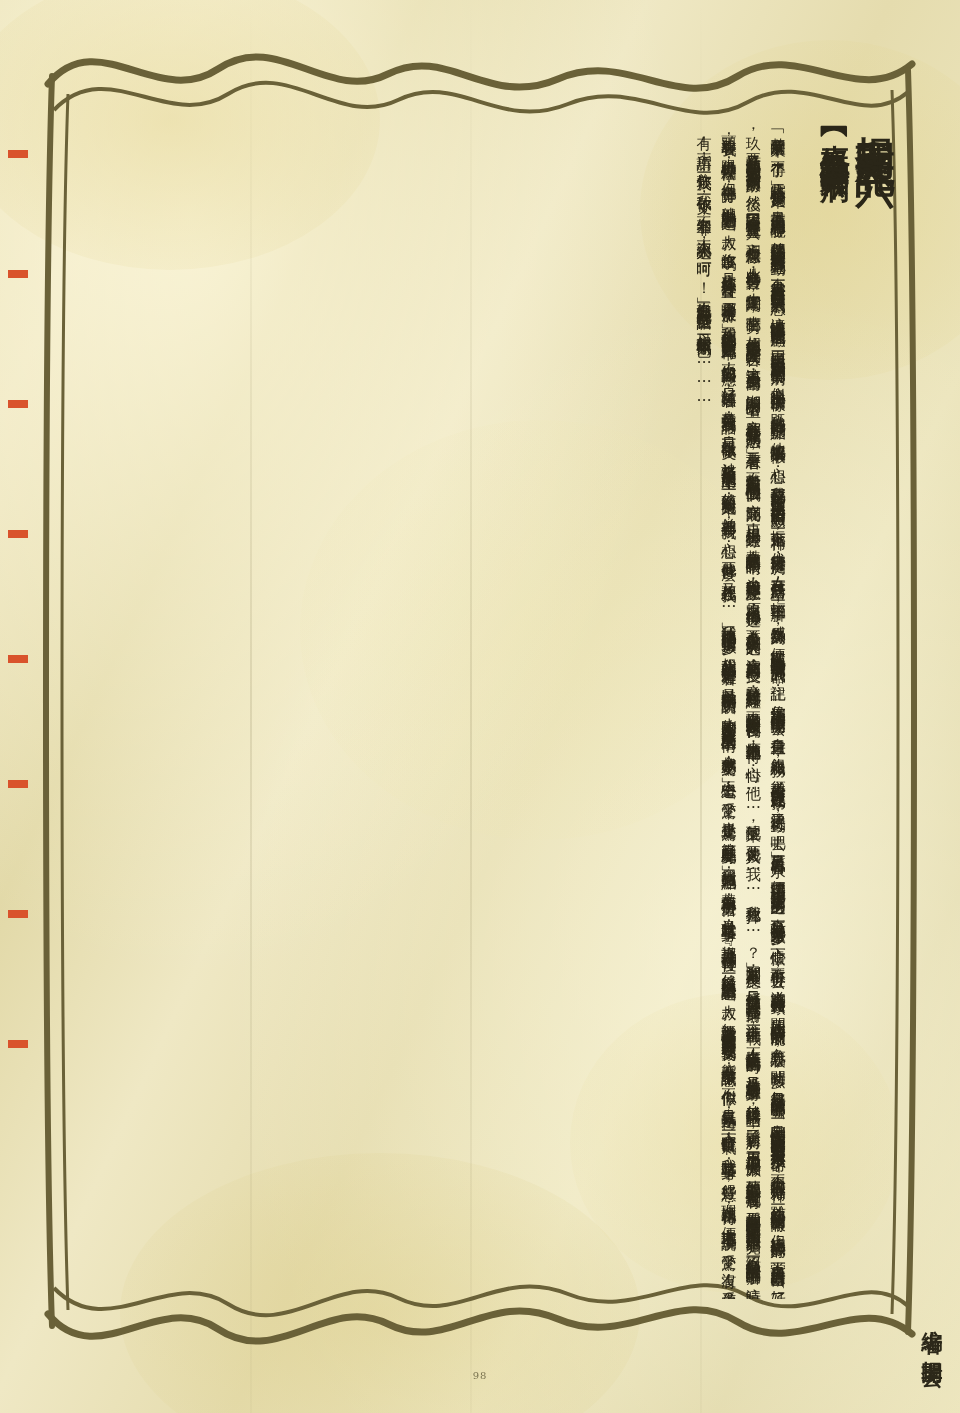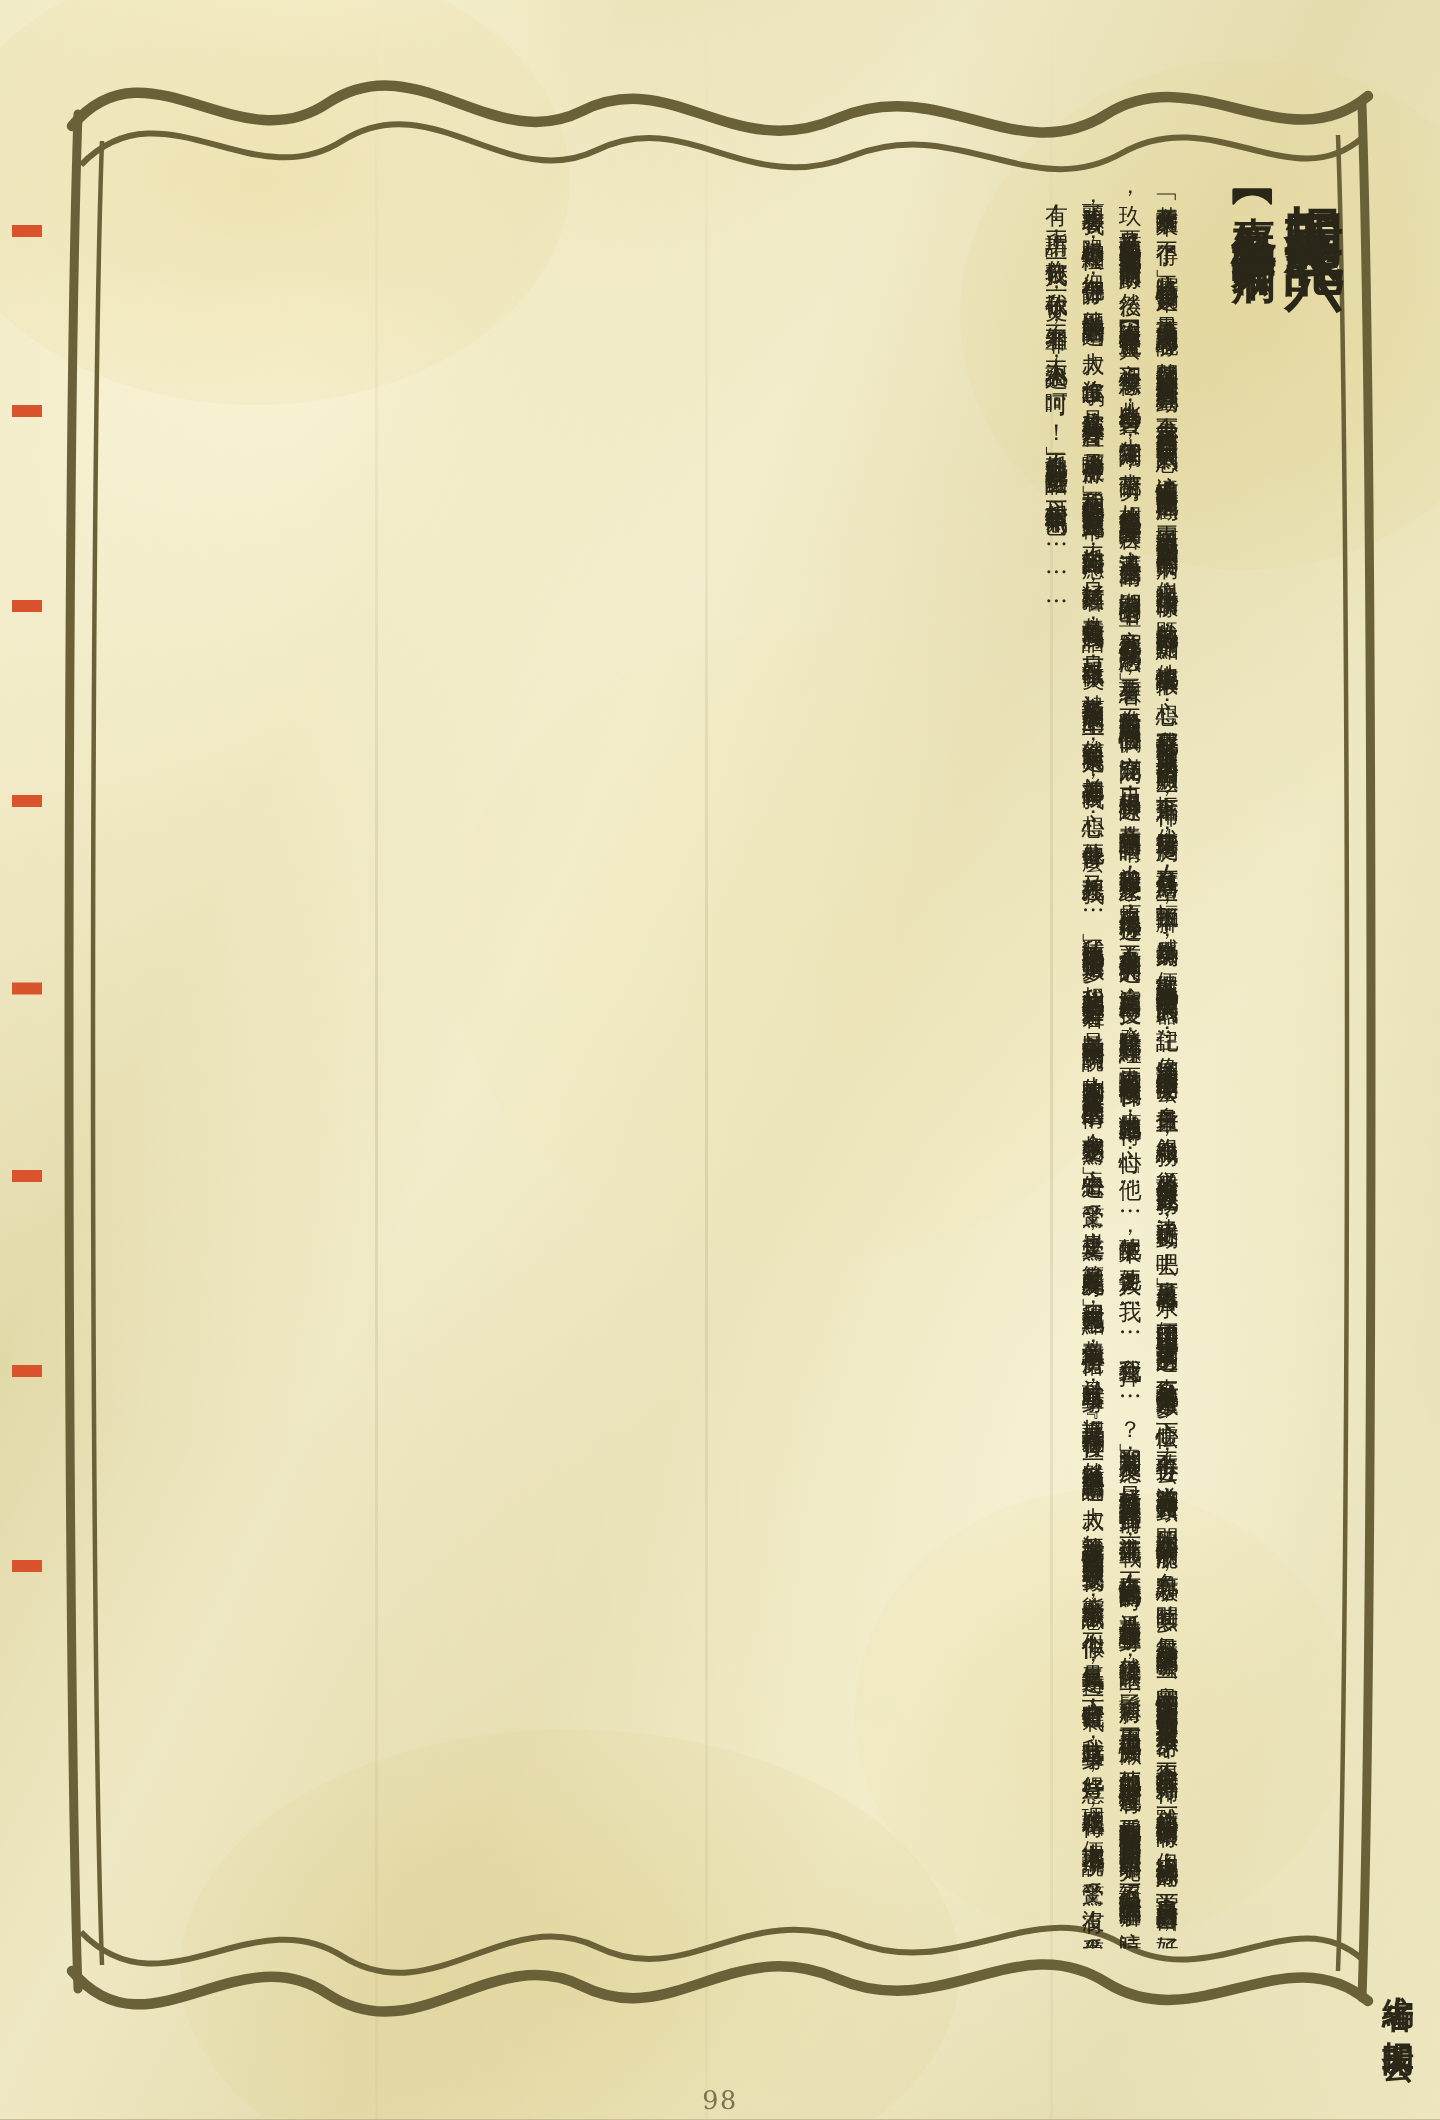--- a/index.html
+++ b/index.html
@@ -121,22 +121,22 @@
     padding-top: 24px;
     margin-right: 18px;
     max-width: 690px;
     overflow: hidden;
   }
 
   .pagenum {
     position: absolute;
     left: 50%;
     transform: translateX(-50%);
-    bottom: 2px;
-    font-size: 17px;
+    bottom: 32px;
+    font-size: 10px;
     color: #7a7350;
     letter-spacing: 1px;
   }
 </style>
 </head>
 <body>
 
 <div class="page">
 
   <div class="stain s1"></div>

